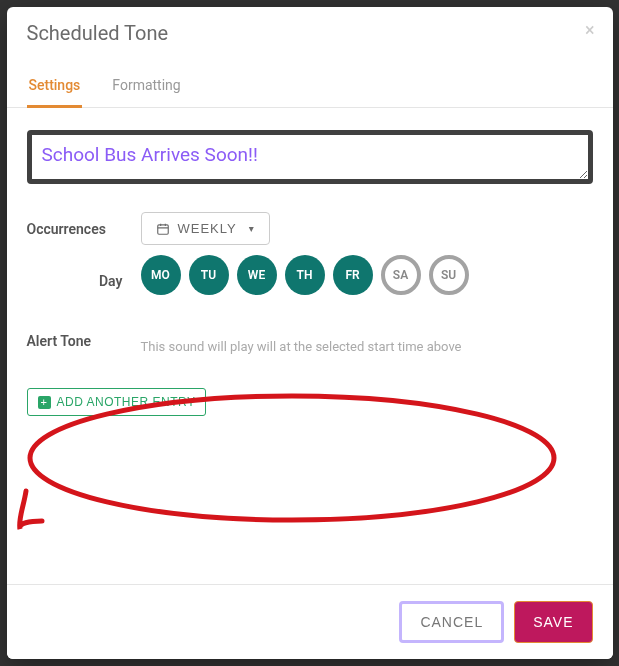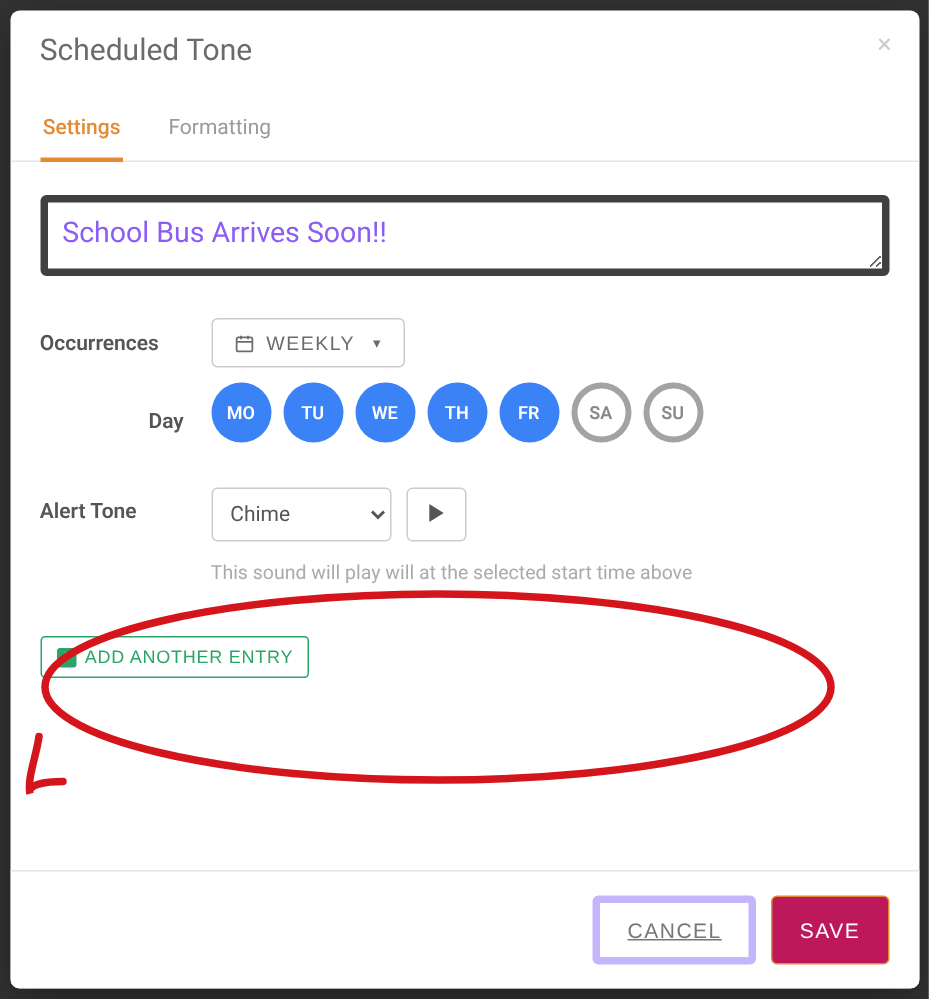--- a/index.html
+++ b/index.html
@@ -101,21 +101,21 @@
     margin-left:114px;
     margin-top:22px;
   }
   .day {
     width:40px; height:40px;
     border-radius:50%;
     display:flex; align-items:center; justify-content:center;
     font-size:12px; font-weight:600;
     cursor:pointer;
   }
-  .day.on { background:#3b82f6; color:#fff; }
+  .day.on { background:#0f766e; color:#fff; }
   .day.off { background:#fff; border:4px solid #a3a3a3; color:#888; }
   .time-inputs {
     display:flex; gap:28px;
   }
   .time-field {
     display:flex; flex-direction:column;
   }
   .time-input {
     width:120px;
     border:1px solid #ccc;
@@ -186,21 +186,21 @@
     background:#fff;
   }
   .btn {
     border-radius:4px;
     padding:10px 18px;
     font-size:14px;
     letter-spacing:1px;
     cursor:pointer;
   }
   .btn.cancel {
-    background:#fff; border:5px solid #c4b5fd; color:#777;text-decoration:underline;
+    background:#fff; border:3px solid #c4b5fd; color:#777;
   }
   .btn.save {
     background:#be185d; color:#fff; border:1px solid #e38a33;
   }
   .redcircle {
     position:absolute;
     pointer-events:none;
   }
 </style>
 </head>
@@ -250,32 +250,20 @@
         <div class="day on">TH</div>
         <div class="day on">FR</div>
         <div class="day off">SA</div>
         <div class="day off">SU</div>
       </div>
 
 
     <div class="row tone-row">
       <div class="label" style="padding-top:8px;">Alert Tone</div>
       <div class="tone-controls">
-        <div class="tone-line">
-          <select class="select">
-            <option>Chime</option>
-          </select>
-          <button class="play">
-            <span>
-              <svg width="12" height="12" viewBox="0 0 10 10">
-                  <polygon points="1,0 9,5 1,10" fill="#555"></polygon>
-                </svg>
-            </span>
-          </button>
-        </div>
         <div class="hint">This sound will play will at the selected start time above</div>
       </div>
     </div>
 
     <button class="add-btn">
       <span class="plus-badge">+</span>
       <span>ADD ANOTHER ENTRY</span>
     </button>
 
   </div>

